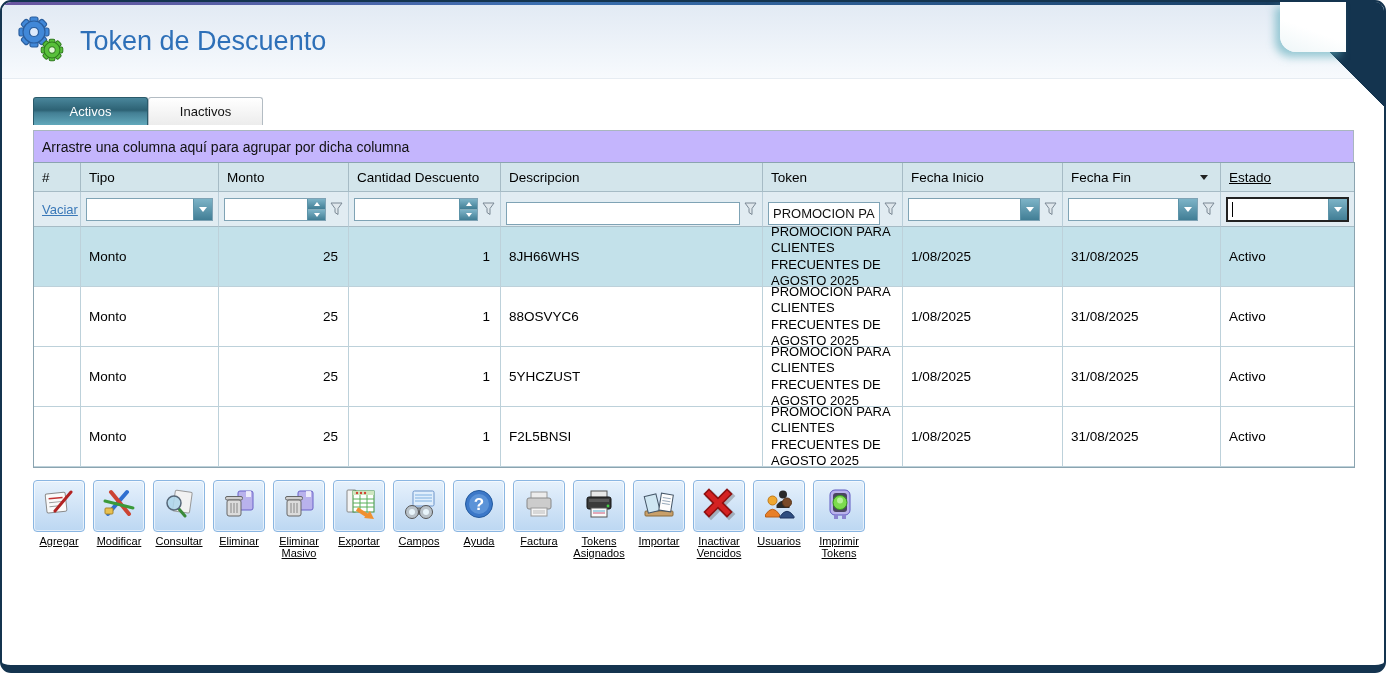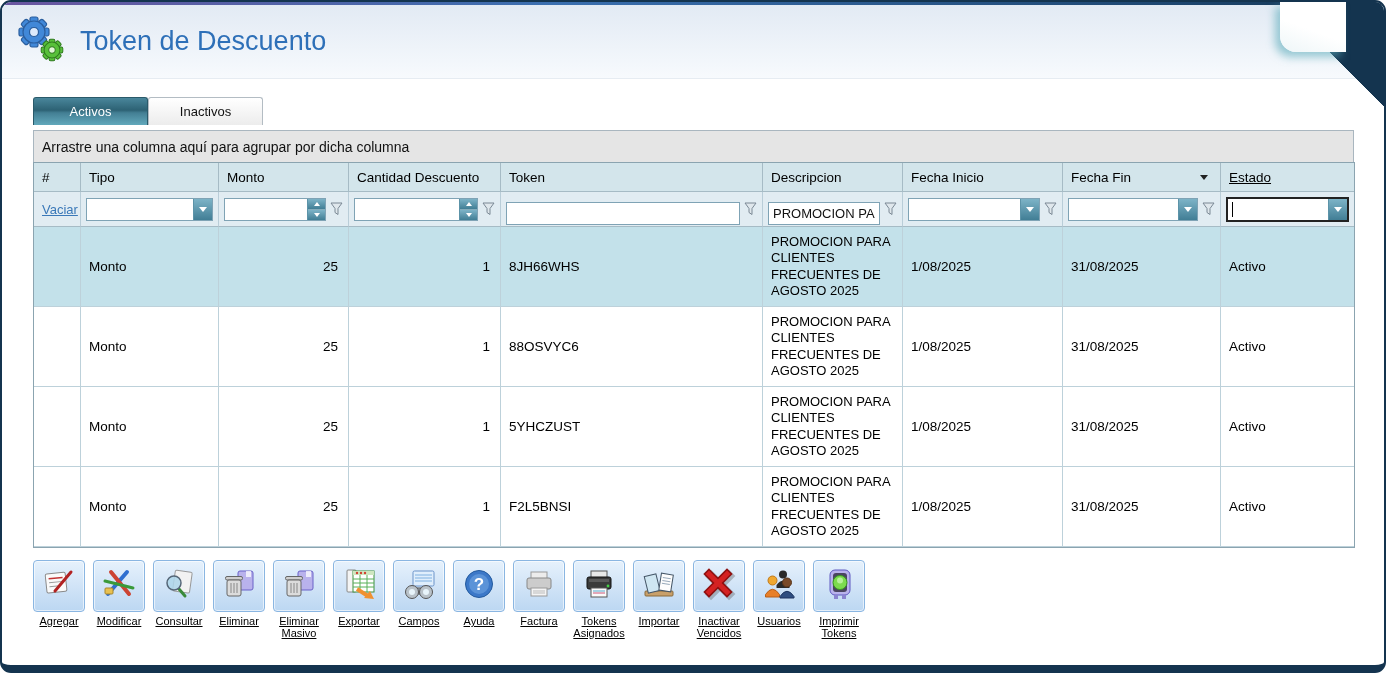--- a/index.html
+++ b/index.html
@@ -9,21 +9,21 @@
   
   .appheader{height:73px;background:linear-gradient(180deg,#e2eaf4,#f7fafd);display:flex;align-items:center;padding-left:12px;border-bottom:1px solid #e6ecf2;}
   .apptitle{font-size:27px;color:#2e70b8;margin-left:12px;}
   .corner-navy{position:absolute;top:0;right:0;width:104px;height:104px;background:linear-gradient(225deg,#14344f 50%,rgba(0,0,0,0) 50.5%);z-index:5;}
   .corner-fold{position:absolute;top:0;right:38px;width:66px;height:50px;background:linear-gradient(200deg,#ffffff 55%,#eef6f8);border-bottom-left-radius:16px;box-shadow:-5px 5px 9px rgba(90,170,185,.6);z-index:6;}
   
   .content{padding:18px 30px 0 31px;}
   .tabs{display:flex;height:28px;}
   .tab{box-sizing:border-box;min-width:115px;text-align:center;line-height:27px;font-size:13px;border:1px solid #b3bcc3;border-bottom:none;border-radius:3px 3px 0 0;background:linear-gradient(#ffffff,#ececec);color:#111;padding:0 14px;cursor:pointer;}
   .tab.active{background:linear-gradient(180deg,#49869b,#2d6274 45%,#437f94 55%,#62a8bb);color:#fff;border-color:#2a5a6a;}
-  .groupbar{margin-top:5px;border:1px solid #a9b6bf;height:33px;line-height:33px;padding-left:8px;font-size:14px;color:#111;background:#e5e5e5;box-sizing:border-box;}
+  .groupbar{margin-top:5px;border:1px solid #a9b6bf;height:33px;line-height:33px;padding-left:8px;font-size:14px;color:#111;background:#c4b5fd;box-sizing:border-box;}
   
   .grid{width:1320px;margin-top:-1px;border:1px solid #8ba4b0;display:grid;grid-template-columns:47px 138px 130px 152px 262px 140px 160px 158px 133px;background:#fff;}
   .hc{height:29px;box-sizing:border-box;background:#d3e5eb;border-right:1px solid #a6bbc5;border-bottom:1px solid #a6bbc5;font-size:13.5px;color:#000;display:flex;align-items:center;padding:0 8px;cursor:pointer;}
   .hc.last{border-right:none;text-decoration:underline;}
   .sort-desc{margin-left:auto;margin-right:4px;width:0;height:0;border-left:4px solid transparent;border-right:4px solid transparent;border-top:5px solid #222;}
   .fc{height:35px;box-sizing:border-box;background:#e1ecf2;border-right:1px solid #b9cdd8;border-bottom:1px solid #a6bbc5;display:flex;align-items:center;gap:4px;padding:0 5px;}
   .fc.last{border-right:none;}
   .vlink{color:#3a78b8;text-decoration:underline;font-size:13px;cursor:pointer;padding-left:3px;}
   .combo{flex:1;height:23px;box-sizing:border-box;background:#fff;border:1px solid #7fa3b5;display:flex;min-width:0;}
   .combo .cfill{flex:1;display:flex;align-items:center;}
@@ -33,21 +33,21 @@
   .arr-dn.sm{border-left-width:3px;border-right-width:3px;border-top-width:4px;}
   .combo.focused{border:2px solid #222;height:25px;}
   .caret{width:1px;height:15px;background:#000;margin-left:4px;}
   .spin{flex:1;height:23px;box-sizing:border-box;background:#fff;border:1px solid #7fa3b5;display:flex;min-width:0;}
   .spin .sfill{flex:1;}
   .spinbtns{width:17px;display:flex;flex-direction:column;border-left:1px solid #5c93a8;}
   .sb{flex:1;background:linear-gradient(180deg,#7db3c7,#417e95);display:flex;align-items:center;justify-content:center;cursor:pointer;}
   .sb.dn{border-top:1px solid rgba(255,255,255,.35);}
   .tinput{flex:1;height:23px;box-sizing:border-box;border:1px solid #7fa3b5;background:#fff;font-size:13px;padding:0 4px;color:#111;min-width:0;font-family:inherit;outline:none;margin-top:8px;}
   .funnel{flex:0 0 13px;cursor:pointer;display:flex;align-items:center;}
-  .dc{box-sizing:border-box;height:80px;background:#fff;border-right:1px solid #bdd1da;border-bottom:1px solid #bdd1da;font-size:13.5px;color:#000;display:flex;align-items:center;padding:0 8px;cursor:pointer;}
+  .dc{box-sizing:border-box;height:60px;background:#fff;border-right:1px solid #bdd1da;border-bottom:1px solid #bdd1da;font-size:13.5px;color:#000;display:flex;align-items:center;padding:0 8px;cursor:pointer;}
   .dc.last{border-right:none;}
   .dc.num{justify-content:flex-end;padding-right:10px;}
   .dc.desc{font-size:13px;line-height:16.5px;padding-right:2px;}
   .sel{background:#c3e1ea !important;}
   
   .toolbar{display:flex;gap:8px;margin-top:12px;align-items:flex-start;}
   .tbtn{width:52px;display:flex;flex-direction:column;align-items:center;flex:0 0 52px;}
   .tbox{width:52px;height:52px;box-sizing:border-box;border:1px solid #8ab6e2;border-radius:4px;background:linear-gradient(180deg,#e6f1fc,#bcd7f2);box-shadow:inset 0 0 0 1px rgba(255,255,255,.6);display:flex;align-items:center;justify-content:center;cursor:pointer;}
   .tlabel{font-size:11px;color:#000;text-align:center;line-height:12px;margin-top:3px;width:76px;text-decoration:underline;}
 </style>
@@ -92,22 +92,22 @@
     </div>
 
     <div class="groupbar">Arrastre una columna aquí para agrupar por dicha columna</div>
 
     <div class="grid">
 
       <div class="hc">#</div>
       <div class="hc">Tipo</div>
       <div class="hc">Monto</div>
       <div class="hc">Cantidad Descuento</div>
+      <div class="hc">Descripcion</div>
       <div class="hc">Token</div>
-      <div class="hc">Descripcion</div>
       <div class="hc">Fecha Inicio</div>
       <div class="hc">
         <span>Fecha Fin</span>
         <span class="sort-desc"></span>
       </div>
       <div class="hc last">Estado</div>
 
       <div class="fc">
         <span class="vlink">Vaciar</span>
       </div>

